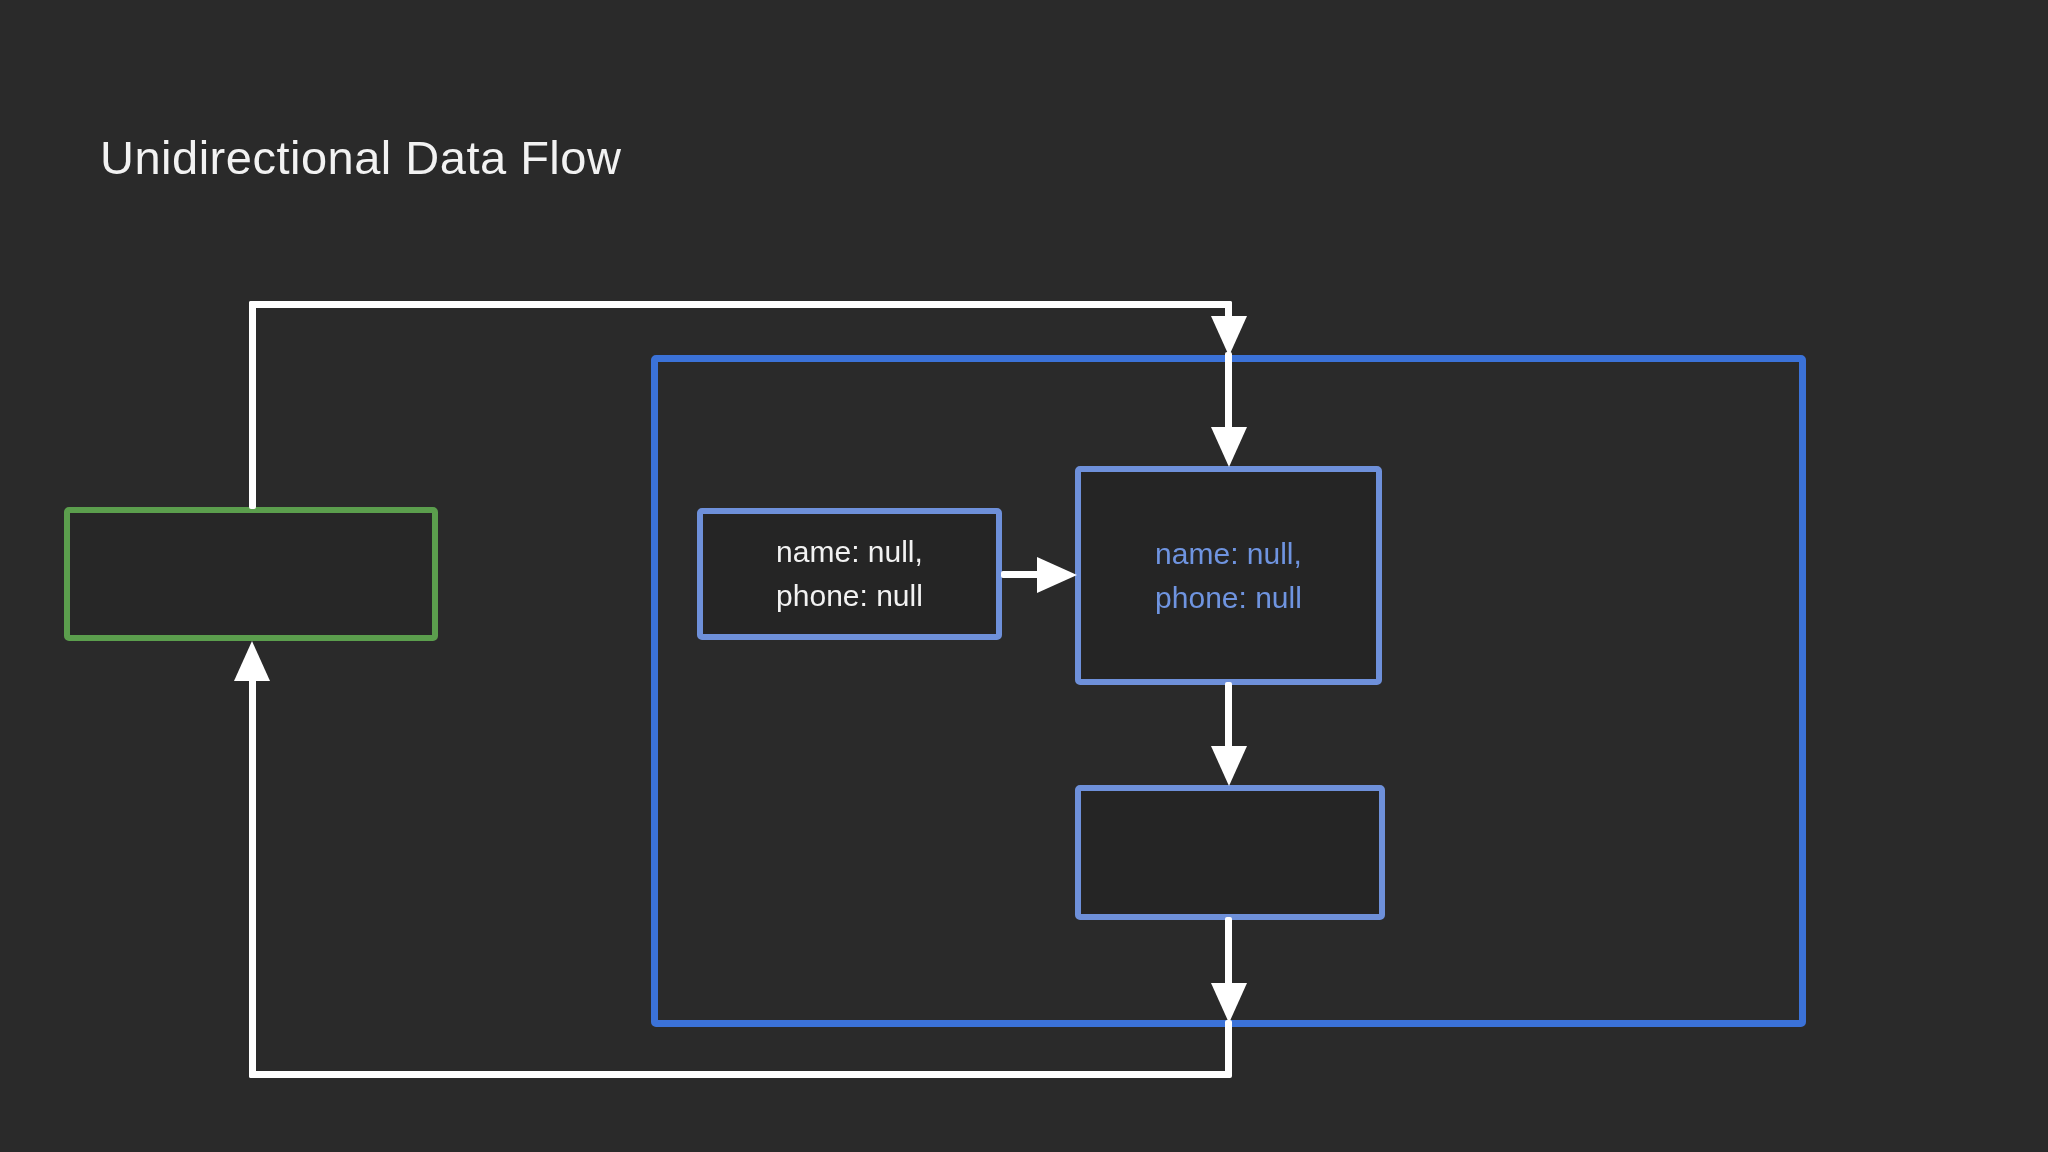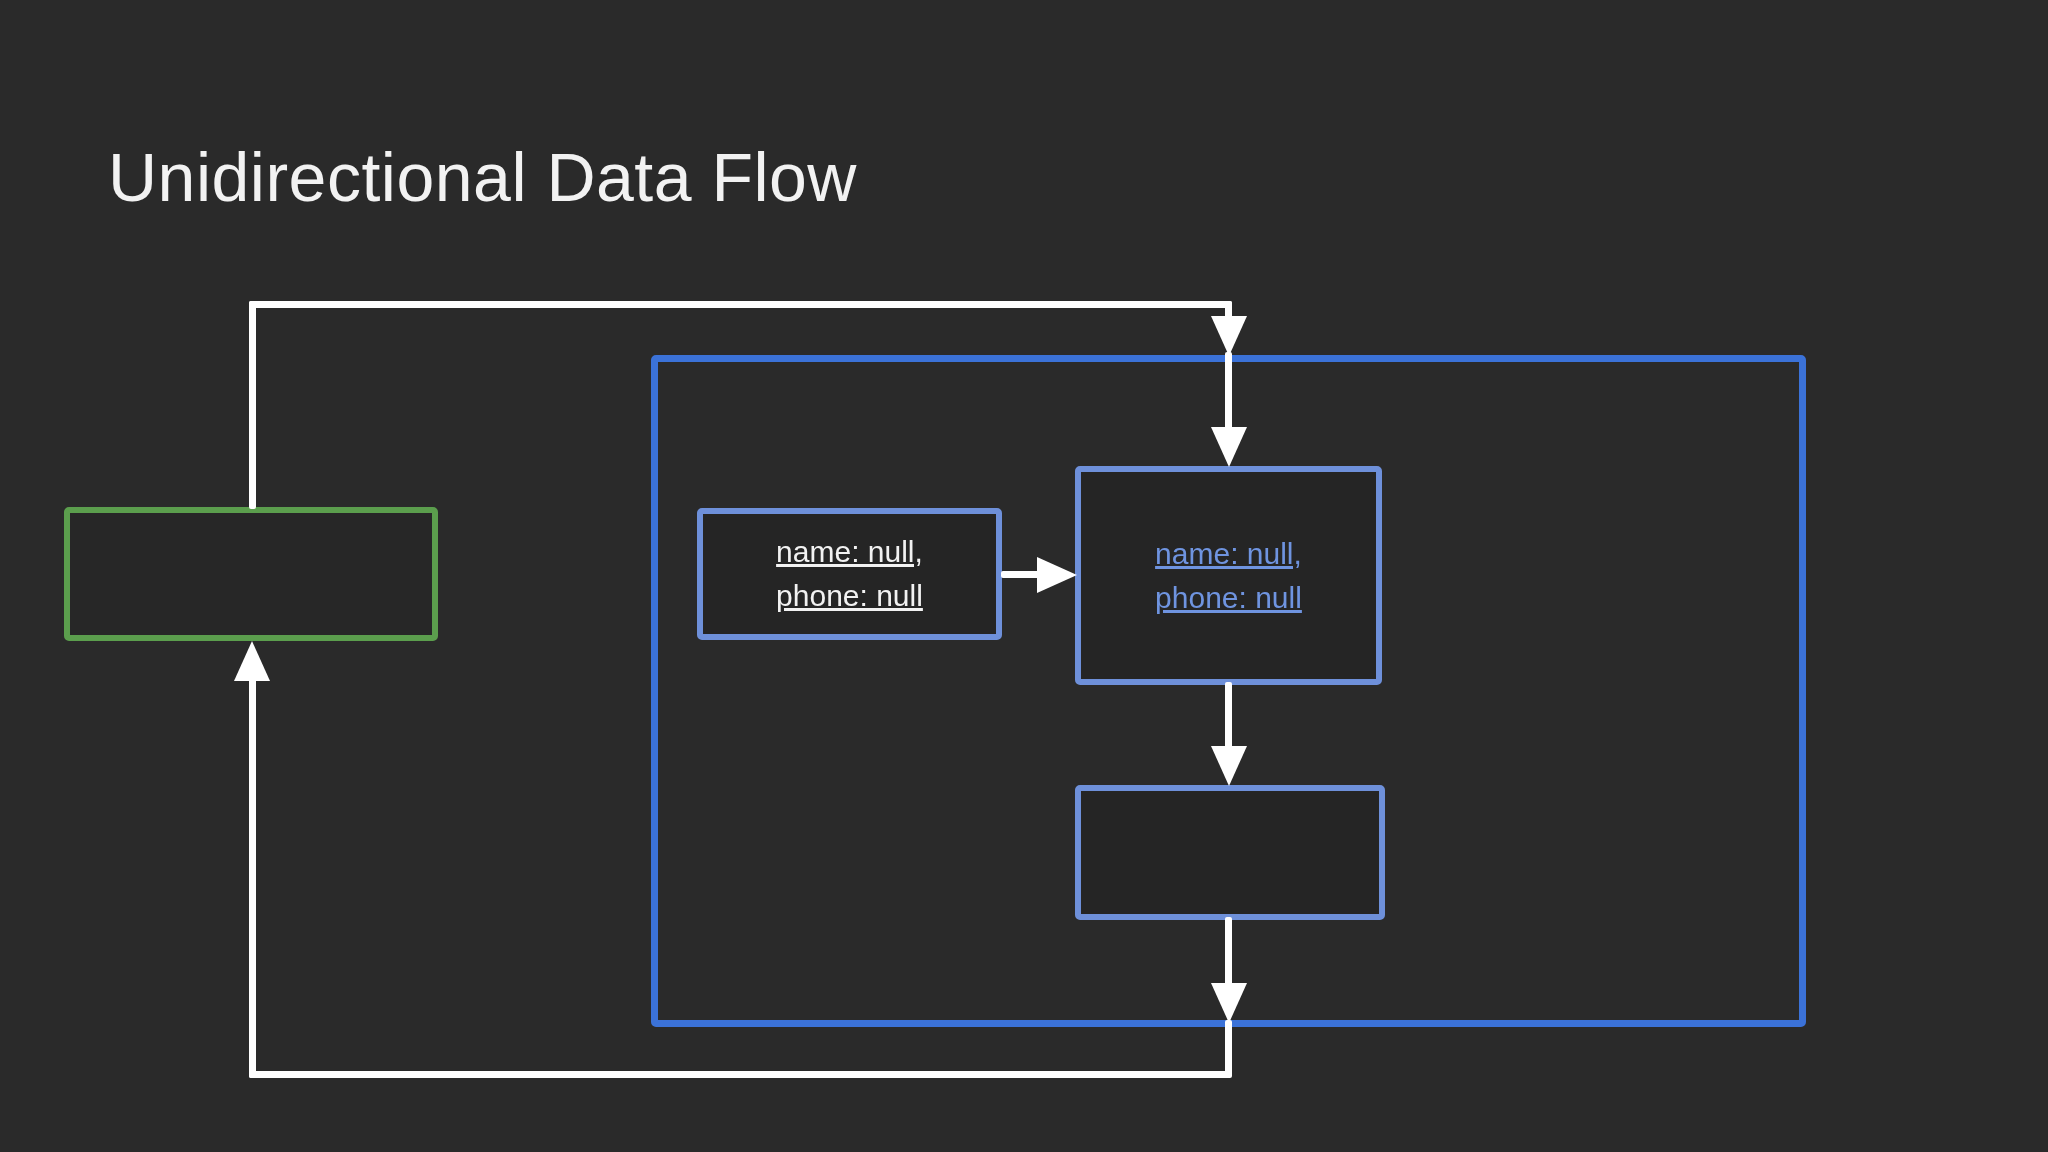--- a/index.html
+++ b/index.html
@@ -12,22 +12,22 @@
     width: 2048px;
     height: 1152px;
     background: var(--background, #2a2a2a);
     overflow: hidden;
     font-family: "Liberation Sans", sans-serif;
   }
   .title {
     position: absolute;
     left: 92px;
     top: 122px;
-    margin: 16px;
-    font-size: 68px;
+    margin: 8px;
+    font-size: 47px;
     font-weight: 400;
     letter-spacing: 0.5px;
     color: var(--title-text, #f2f2f2);
   }
   .box {
     position: absolute;
     border-radius: 5px;
     z-index: 2;
     box-sizing: border-box;
   }
@@ -61,21 +61,20 @@
     left: 1075px; top: 785px;
     width: 310px; height: 135px;
     border: 6px solid var(--inner-box-border, #6e90da);
     background: rgba(0,0,0,0.10);
   }
   .box-text {
     text-align: left;
     font-size: 30px;
     line-height: 44px;
     white-space: nowrap;
-    text-decoration: underline;
   }
   .white-text { color: #f2f2f2; }
   .blue-text  { color: var(--blue-text, #6f94e0); }
 
   
   .fl {
     position: absolute;
     background: var(--flow-line, #ffffff);
     z-index: 5;
     border-radius: 2px;

